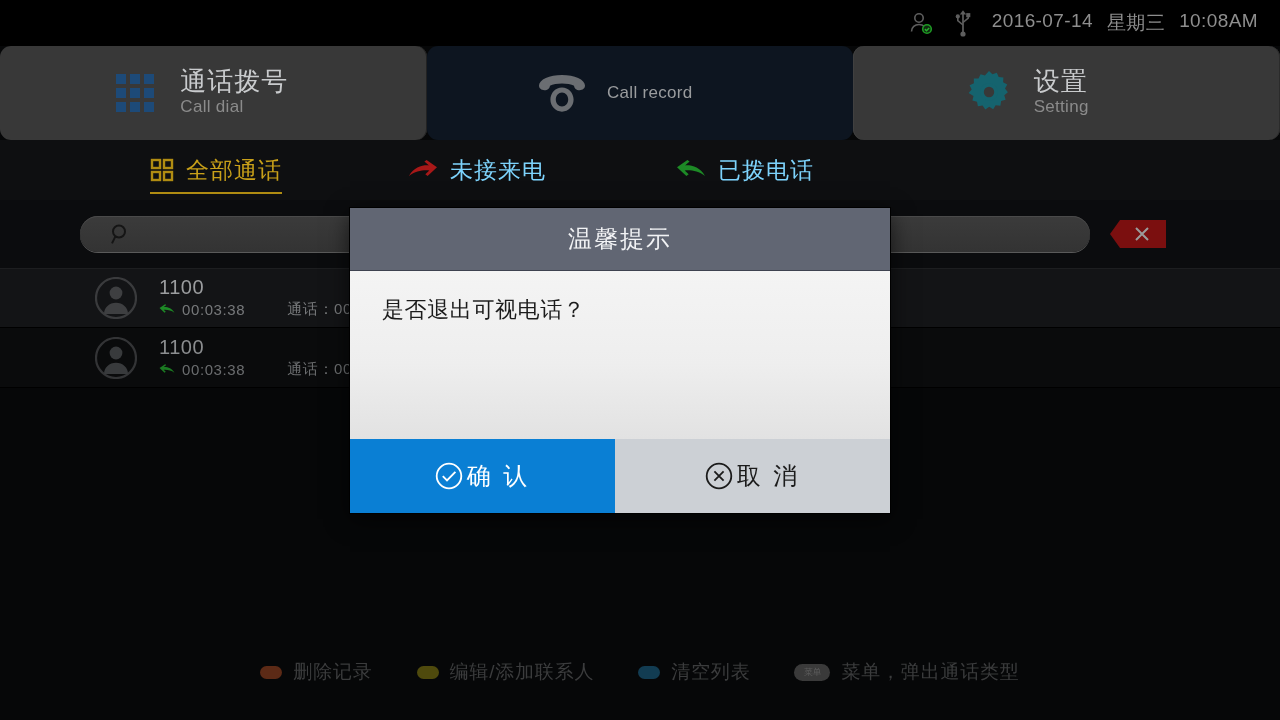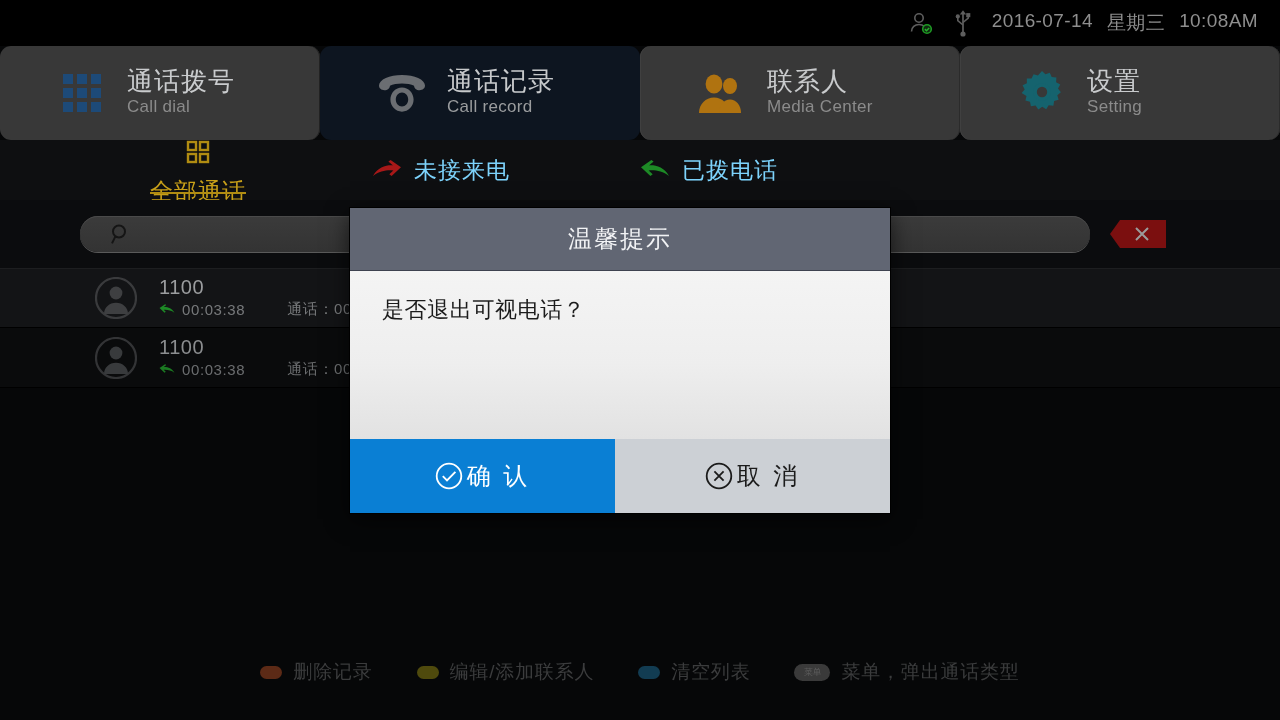--- a/index.html
+++ b/index.html
@@ -71,21 +71,21 @@
   .filter {
     display: flex; align-items: center; gap: 12px;
     position: relative; height: 60px;
   }
   .filter .f-label { font-size: 23px; color: #7dd3fc; letter-spacing: 1px; }
   .filter.active .f-label { color: #c8a019; }
   .filter.active::after {
     content: ""; position: absolute; left: 0; right: 0; bottom: 6px;
     height: 2px; background: #b08c12;
   }
-  #f-all { margin-left: 150px; flex-direction: column; }
+  #f-all { margin-left: 150px; }
   #f-missed { margin-left: 126px; }
   #f-received { margin-left: 118px; }
   #f-dialed { margin-left: 130px; }
 
   
   #searchrow {
     position: absolute; left: 0; top: 200px; width: 1280px; height: 68px;
     background: #0b0c0e;
   }
   #searchbox {
@@ -237,41 +237,24 @@
     </div>
 
     <div class="navtab active">
       <span class="nt-icon">
         <svg class="ic" width="52" height="42" viewBox="0 0 52 42">
           <path d="M26 3C13.5 3 3 7.6 3 13.6c0 2.8 2.3 4.6 5.4 4.6 3.2 0 5.5-1.9 5.5-4.5 3-1.4 7.4-2.2 12.1-2.2s9.1.8 12.1 2.2c0 2.6 2.3 4.5 5.5 4.5 3.1 0 5.4-1.8 5.4-4.6C49 7.6 38.5 3 26 3z" fill="#6b6e72"></path>
           <path d="M26 15.5c-6.4 0-11.6 5.4-11.6 12.1 0 6.7 5.2 12.1 11.6 12.1s11.6-5.4 11.6-12.1c0-6.7-5.2-12.1-11.6-12.1zm0 5.1c3.4 0 6.2 3.1 6.2 7s-2.8 7-6.2 7-6.2-3.1-6.2-7 2.8-7 6.2-7z" fill="#6b6e72"></path>
         </svg>
       </span>
       <span class="nt-text">
-        <div class="nt-cn">通话记录</div>
         <div class="nt-en">Call record</div>
       </span>
     </div>
 
-    <div class="navtab">
-      <span class="nt-icon">
-        <svg class="ic" width="50" height="44" viewBox="0 0 50 44">
-          <g fill="#b07310">
-            <ellipse cx="17" cy="13" rx="8.4" ry="9.4"></ellipse>
-            <path d="M2 42c0-8.8 6.7-15.4 15-15.4S32 33.2 32 42z"></path>
-            <ellipse cx="33" cy="15" rx="7" ry="8"></ellipse>
-            <path d="M22 42c0-7.7 5-13.4 11-13.4S44 34.3 44 42z"></path>
-          </g>
-        </svg>
-      </span>
-      <span class="nt-text">
-        <div class="nt-cn">联系人</div>
-        <div class="nt-en">Media Center</div>
-      </span>
-    </div>
 
     <div class="navtab">
       <span class="nt-icon">
         <svg class="ic" width="48" height="48" viewBox="0 0 48 48">
           <path d="M24 2l3.4 3.3 4.4-1.6 1.9 4.4 4.7.4-.3 4.7 4.2 2.2-2.3 4.1 2.9 3.7-3.6 3 1.3 4.5-4.5 1.4-.7 4.7-4.7-.5-2.5 4-4-2.5-3.9 2.7-2.7-3.9-4.7.7-.9-4.6-4.6-1.2 1.1-4.6L3.6 24l3.1-3.5-2.1-4.2 4.3-2-.1-4.7 4.7-.2 2.1-4.2 4.3 1.4z" fill="#15636e"></path>
           <circle cx="24" cy="23" r="9" fill="#15636e"></circle>
           <circle cx="24" cy="23" r="5.2" fill="#383838"></circle>
         </svg>
       </span>
       <span class="nt-text">

